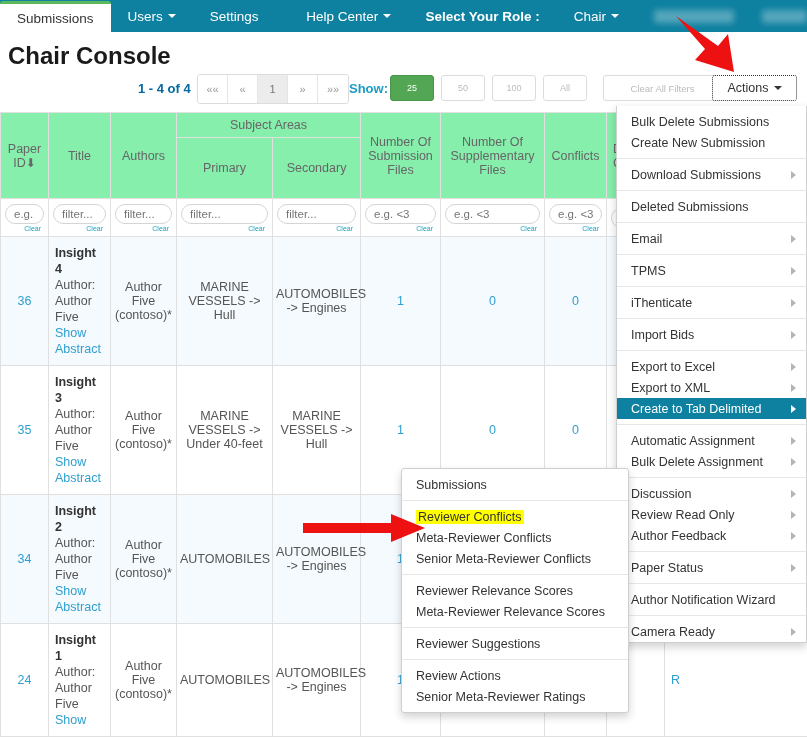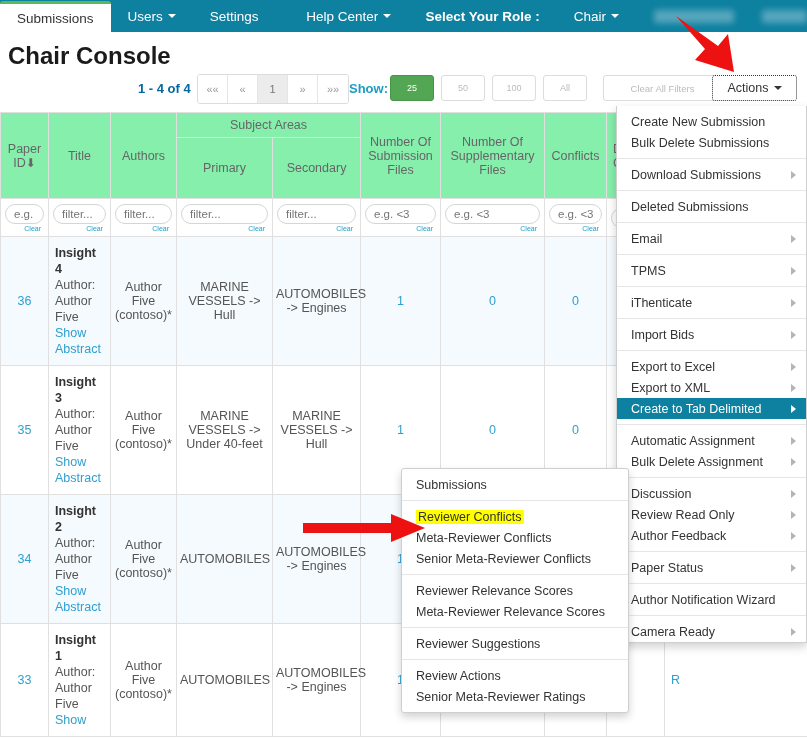--- a/index.html
+++ b/index.html
@@ -392,21 +392,21 @@
         <td>Author Five (contoso)*</td>
         <td>AUTOMOBILES</td>
         <td>AUTOMOBILES -&gt; Engines</td>
         <td><span class="numlink">1</span></td>
         <td></td>
         <td></td>
         <td></td>
         <td style="text-align:left;padding-left:6px;"><span class="numlink">R</span></td>
       </tr>
       <tr class="row-norm" style="height:110px">
-        <td><span class="idlink">33</span></td>
+        <td><span class="idlink">24</span></td>
         <td class="title-cell">
           <div class="title-name">Insight 1</div>
           <div class="title-author">Author:</div>
           <div class="title-author">Author Five</div>
           <div class="link">Show</div>
         </td>
         <td>Author Five (contoso)*</td>
         <td>AUTOMOBILES</td>
         <td>AUTOMOBILES -&gt; Engines</td>
         <td><span class="numlink">1</span></td>
@@ -414,24 +414,24 @@
         <td></td>
         <td></td>
         <td style="text-align:left;padding-left:6px;"><span class="numlink">R</span></td>
       </tr>
     </tbody>
   </table>
 
   <div class="menu" id="actions-menu">
     <div class="menu-group-pad"></div>
     <div class="menu-item">
+        <span>Bulk Delete Submissions</span>
+      </div>
+    <div class="menu-item">
         <span>Create New Submission</span>
-      </div>
-    <div class="menu-item">
-        <span>Bulk Delete Submissions</span>
       </div>
     <div class="menu-sep"></div>
     <div class="menu-item">
         <span>Download Submissions</span>
         <span class="arrow"></span>
       </div>
     <div class="menu-sep"></div>
     <div class="menu-item">
         <span>Deleted Submissions</span>
       </div>

